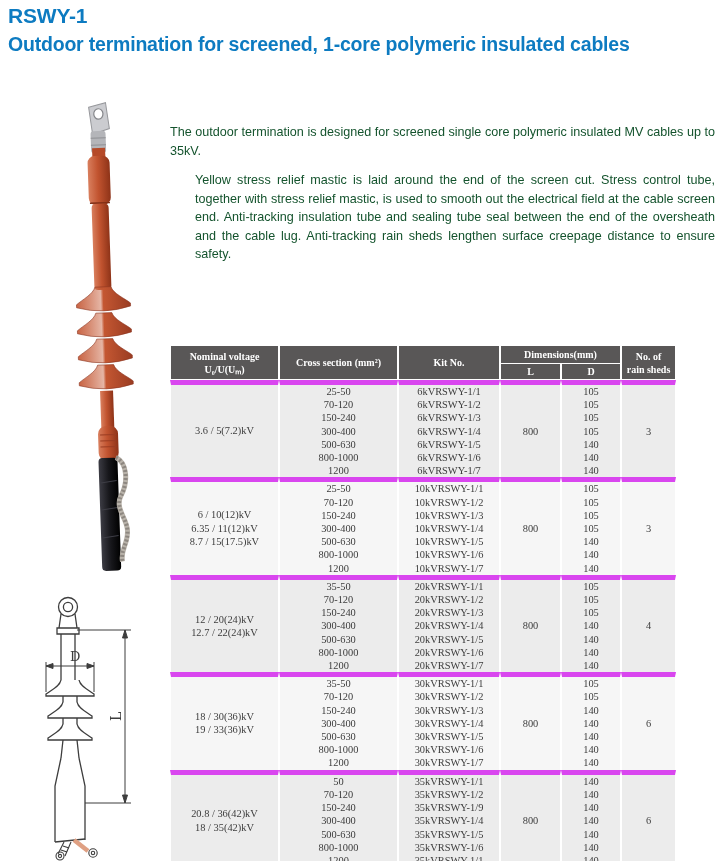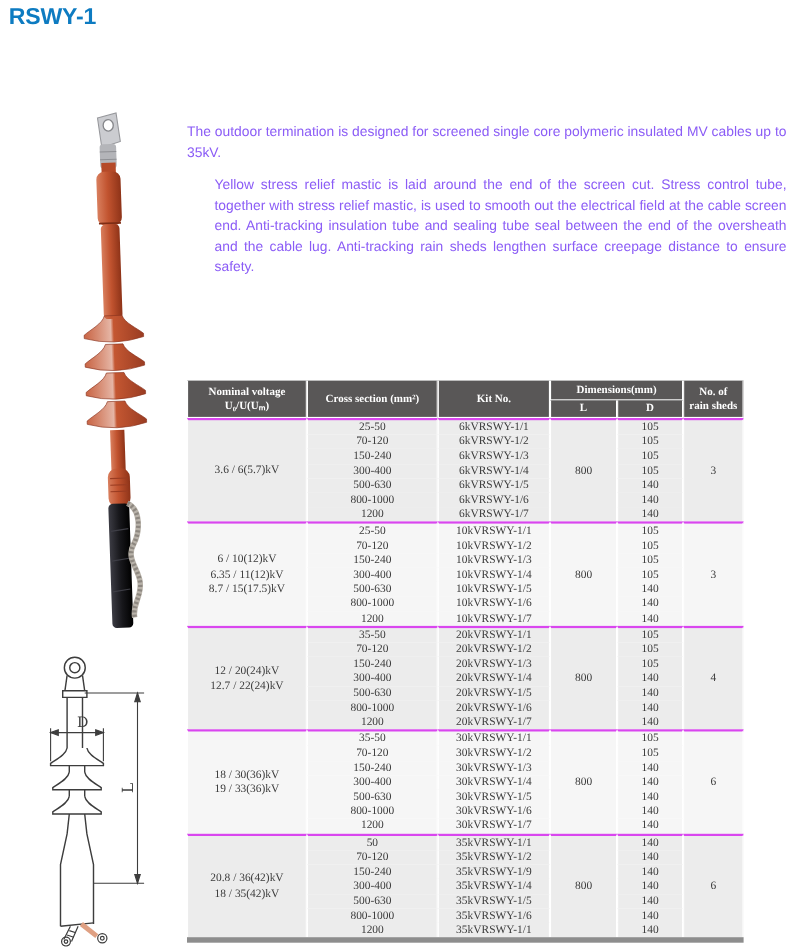--- a/index.html
+++ b/index.html
@@ -6,54 +6,55 @@
   .page{position:relative;width:726px;height:861px;background:#fff;overflow:hidden;
         font-family:"Liberation Sans","DejaVu Sans",sans-serif;}
 
   
   .titles{position:absolute;left:8px;top:2px;color:#0d7bc1;font-weight:bold;letter-spacing:-0.2px;}
   .title-l1{font-size:21px;line-height:28px;}
   .title-l2{font-size:19.5px;line-height:28px;}
   .title-l3{font-size:19.5px;line-height:28px;}
 
   
-  .desc{position:absolute;left:170px;top:111px;width:545px;color:#8b5cf6;
+  .desc{position:absolute;left:170px;top:123px;width:545px;color:#14532d;
         font-size:12.6px;line-height:1.47;text-align:justify;}
   .desc p{margin:0;}
   .desc p + p{margin-top:11px;margin-left:25px;}
 
   
   .table-area{position:absolute;left:170px;top:346px;width:506px;}
   table.spec{border-collapse:separate;border-spacing:0;table-layout:fixed;width:506px;
              color:#3c3c3c;font-family:Liberation Serif, serif;}
   .spec th,.spec td{border-left:1px solid #fff;border-right:1px solid #fff;
                     text-align:center;vertical-align:middle;padding:0;overflow:hidden;}
   .spec thead th{background:#595757;color:#ffffff;font-weight:bold;font-size:10px;
                  line-height:1.3;border-bottom:1px solid #fff;}
   .spec thead tr.h1 th{height:17px;}
   .spec thead tr.h2 th{height:15px;}
   .spec td{height:13.2px;line-height:13.2px;font-size:10.4px;}
-  .spec tr.gfirst td{border-top:2px solid #d946ef;margin-left:16px;}
+  .spec tr.gfirst td{border-top:5px solid #d946ef;margin-left:16px;}
   .spec tbody.odd  td{background:#ececec;}
   .spec tbody.even td{background:#f6f6f6;}
   .spec td.voltage{white-space:pre-line;line-height:1.3;}
   .bottom-bar{width:506px;height:5px;background:#8d8d8d;}
 
   
   .photo{position:absolute;left:0px;top:98px;}
   .drawing{position:absolute;left:8px;top:590px;}
   .dimlabel{font-family:"DejaVu Serif","Liberation Serif",serif;fill:#3d3d3d;}
 </style>
 </head>
 <body>
 
 <div class="page">
 
   <div class="titles">
     <div class="title-l1">RSWY-1</div>
+    <div class="title-l2">Outdoor termination for screened, 1-core polymeric insulated cables</div>
   </div>
 
   <svg class="photo" width="160" height="480" viewBox="0 0 160 480">
     <defs>
       <linearGradient id="tubeG" x1="0" y1="0" x2="1" y2="0">
         <stop offset="0" stop-color="#d97f5e"></stop>
           <stop offset="0.45" stop-color="#c1532f"></stop>
           <stop offset="1" stop-color="#8e3318"></stop>
       </linearGradient>
       <linearGradient id="shedG" x1="0" y1="0" x2="1" y2="0">
@@ -189,21 +190,21 @@
             <span>rain sheds</span>
           </th>
         </tr>
         <tr class="h2">
           <th>L</th>
           <th>D</th>
         </tr>
       </thead>
     <tbody class="odd">
           <tr class="gfirst">
-            <td rowspan="7" class="voltage">3.6 / 6(5.7)kV</td>
+            <td rowspan="7" class="voltage">3.6 / 5(7.2)kV</td>
             <td>25-50</td>
             <td>6kVRSWY-1/1</td>
             <td rowspan="7">800</td>
             <td>105</td>
             <td rowspan="7">3</td>
           </tr>
           <tr>
             <td>70-120</td>
             <td>6kVRSWY-1/2</td>
             <td>105</td>

